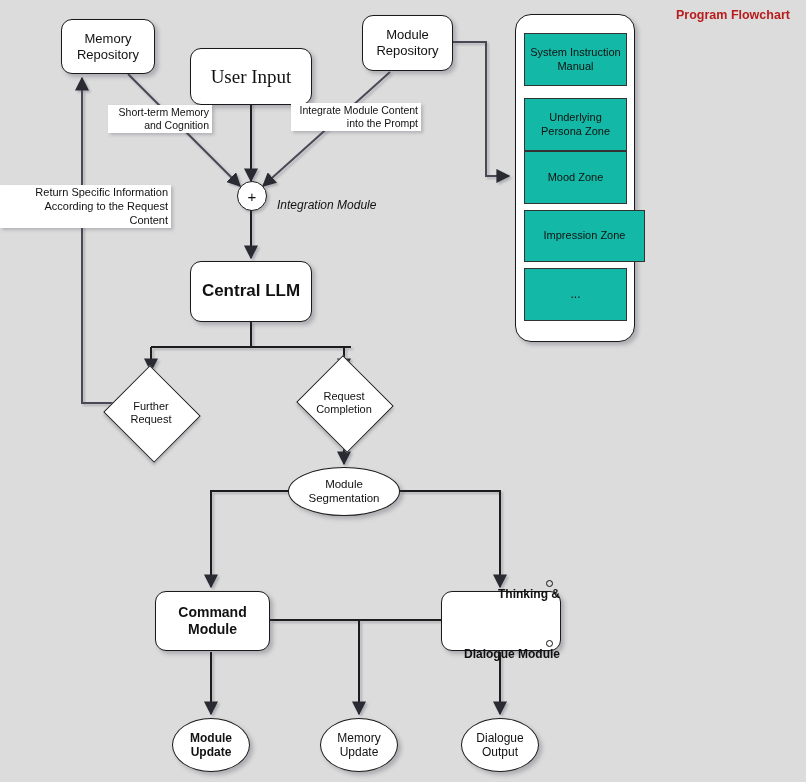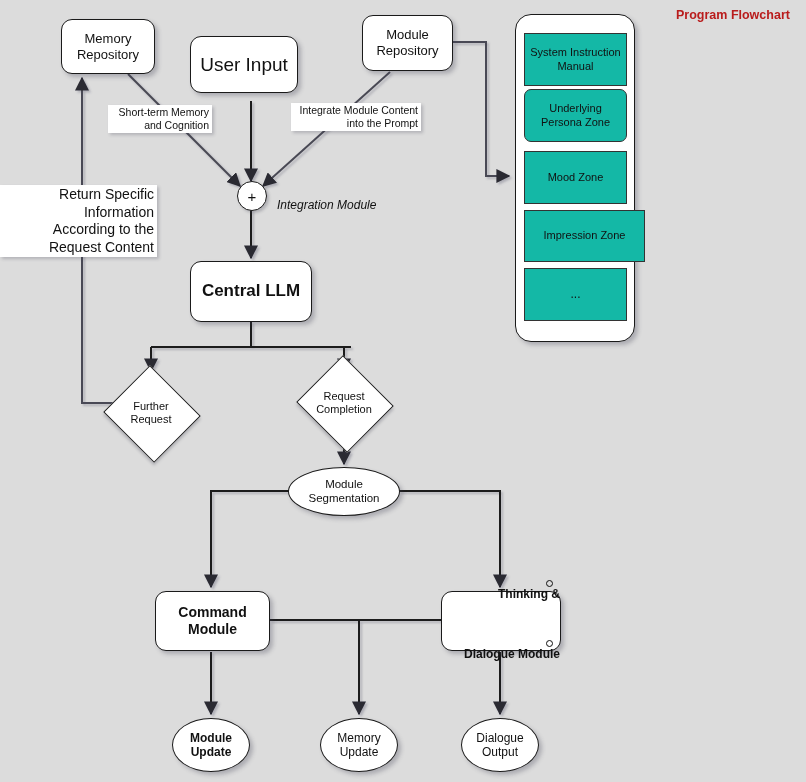--- a/index.html
+++ b/index.html
@@ -209,32 +209,32 @@
 
     <path d="M 500 652 L 500 714" marker-end="url(#arrow)" stroke="#1a1a1a"></path>
   </g>
 </svg>
 
 <div class="title" style="left:676px; top:8px; font-size:12.5px;">Program Flowchart</div>
 
 <div class="node rounded" style="left:61px; top:19px; width:94px; height:55px; font-size:13px;">Memory
 Repository</div>
 
-<div class="node rounded" style="left:190px; top:36px; width:108px; height:57px; font-size:19px;">User Input</div>
+<div class="node rounded" style="left:190px; top:48px; width:122px; height:57px; font-size:19px;font-family:Liberation Serif, serif;">User Input</div>
 
 <div class="node rounded" style="left:362px; top:15px; width:91px; height:56px; font-size:13px;">Module
 Repository</div>
 
 <div class="edge-label" style="left:108px; top:105px; width:104px; font-size:10.5px;">Short-term Memory
 and Cognition</div>
 
 <div class="edge-label" style="left:291px; top:103px; width:130px; font-size:10.5px;">Integrate Module Content
 into the Prompt</div>
 
-<div class="edge-label" style="left:0px; top:185px; width:157px; font-size:14px;">Return Specific Information
+<div class="edge-label" style="left:0px; top:185px; width:171px; font-size:11px;">Return Specific Information
 According to the Request Content</div>
 
 <div class="junction" style="left:237px; top:181px; width:28px; height:28px;">+</div>
 
 <div class="plain-label" style="left:277px; top:198px; font-size:12px;">Integration Module</div>
 
 <div class="node rounded bold" style="left:190px; top:261px; width:122px; height:61px; font-size:17px;">Central LLM</div>
 
 <div class="diamond-wrap" style="left:116px; top:381px; width:70px; height:64px;">
   <div class="diamond-shape"></div>
@@ -274,20 +274,20 @@
 Update</div>
 
 <div class="ellipse" style="left:461px; top:718px; width:78px; height:54px; font-size:12px;">Dialogue
 Output</div>
 
 <div class="panel" style="left:515px; top:14px; width:120px; height:328px;"></div>
 
 <div class="panel-box" style="left:524px; top:33px; width:103px; height:53px; font-size:11px;">System Instruction
 Manual</div>
 
-<div class="panel-box" style="left:524px; top:89px; width:103px; height:53px; font-size:11px;border-radius:7px;">Underlying
+<div class="panel-box" style="left:524px; top:98px; width:103px; height:53px; font-size:11px;">Underlying
 Persona Zone</div>
 
 <div class="panel-box" style="left:524px; top:151px; width:103px; height:53px; font-size:11px;">Mood Zone</div>
 
 <div class="panel-box" style="left:524px; top:210px; width:121px; height:52px; font-size:11px;">Impression Zone</div>
 
 <div class="panel-box" style="left:524px; top:268px; width:103px; height:53px; font-size:12px;">...</div>
 
 </body></html>

